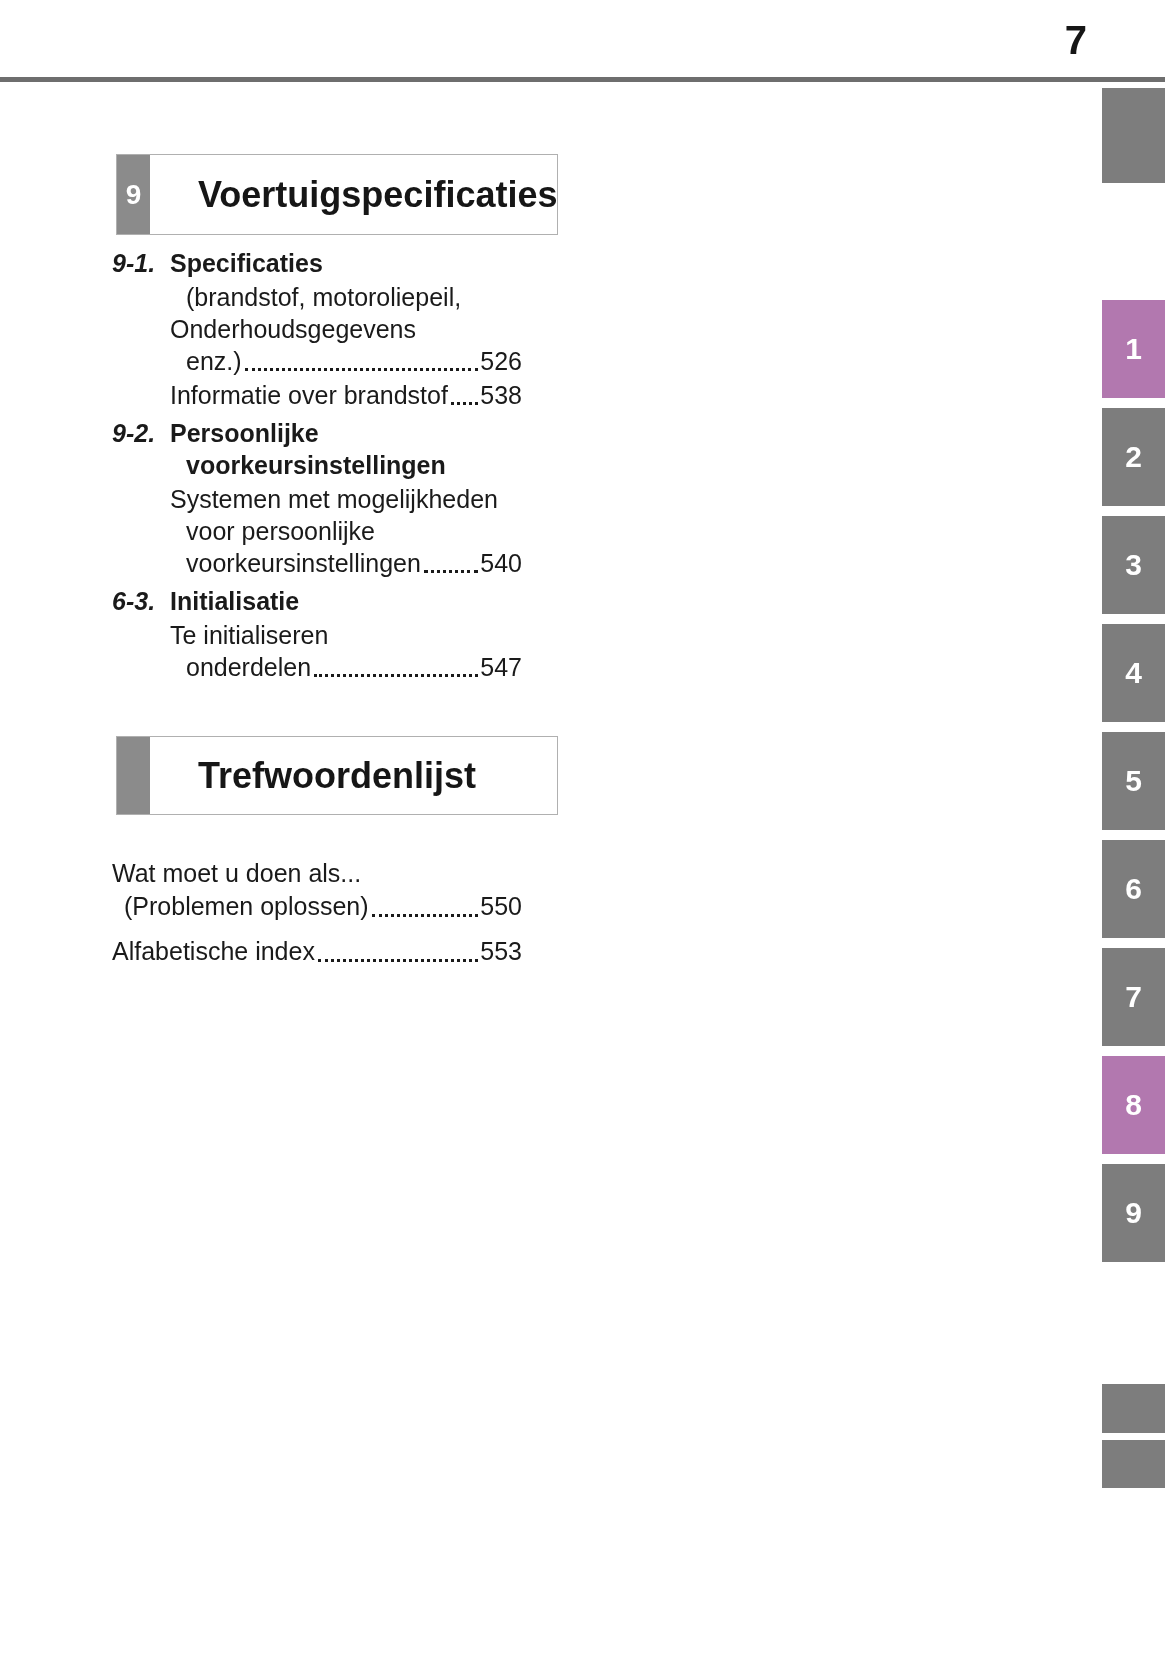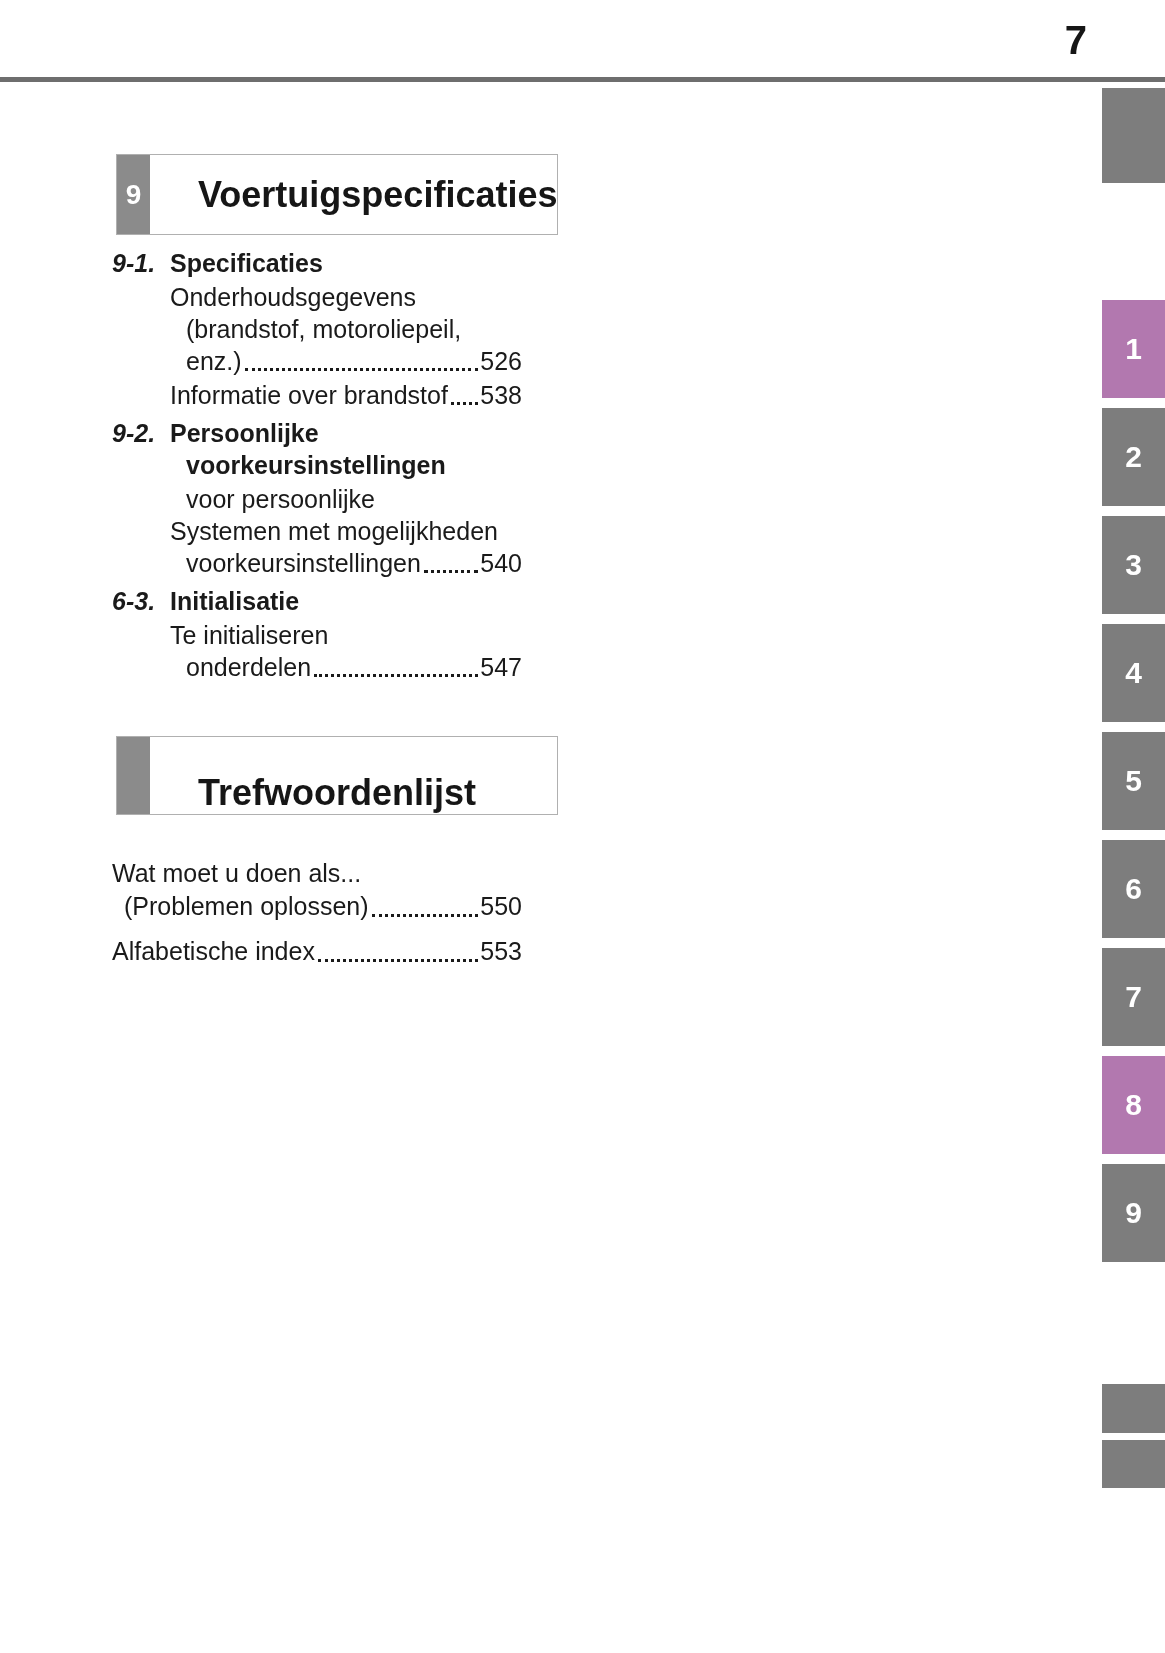--- a/index.html
+++ b/index.html
@@ -23,21 +23,21 @@
   }
   .hdr-box .badge{
     position:absolute;left:0;top:0;bottom:0;width:33px;background:#8b8b8b;
     display:flex;align-items:center;justify-content:center;
     color:#ffffff;font-size:28px;font-weight:bold;
   }
   .hdr-box .hdr-title{
     margin-left:81px;font-size:36px;font-weight:bold;color:#161616;letter-spacing:0px;
   }
   #chapter-box{top:154px;height:81px;}
-  #index-box{top:736px;height:79px;align-items:flex-end;}
+  #index-box{top:736px;height:79px;}
   
   .toc{
     position:absolute;left:112px;top:247px;width:410px;
     font-size:25px;line-height:32px;
   }
   .toc-section{margin-top:6px;}
   .toc-section:first-child{margin-top:0;}
   .sec-head{display:flex;font-weight:bold;}
   .sec-num{flex:0 0 58px;font-style:italic;}
   .sec-title-cont{padding-left:74px;font-weight:bold;}
@@ -76,22 +76,22 @@
   <div class="hdr-title">Voertuigspecificaties</div>
 </div>
 
 <div class="toc" id="toc">
     <div class="toc-section">
       <div class="sec-head">
         <span class="sec-num">9-1.</span>
         <span>Specificaties</span>
       </div>
       <div class="toc-item">
+        <div class="item-line cont">(brandstof, motoroliepeil,</div>
         <div class="item-line">Onderhoudsgegevens</div>
-        <div class="item-line cont">(brandstof, motoroliepeil,</div>
         <div class="item-line cont dotline">
           <span>enz.)</span>
           <div class="leader"></div>
           <span class="pg">526</span>
         </div>
       </div>
       <div class="toc-item">
         <div class="item-line dotline">
           <span>Informatie over brandstof</span>
           <div class="leader"></div>
@@ -99,22 +99,22 @@
         </div>
       </div>
     </div>
     <div class="toc-section">
       <div class="sec-head">
         <span class="sec-num">9-2.</span>
         <span>Persoonlijke</span>
       </div>
       <div class="sec-title-cont">voorkeursinstellingen</div>
       <div class="toc-item">
+        <div class="item-line">Systemen met mogelijkheden</div>
         <div class="item-line cont">voor persoonlijke</div>
-        <div class="item-line">Systemen met mogelijkheden</div>
         <div class="item-line cont dotline">
           <span>voorkeursinstellingen</span>
           <div class="leader"></div>
           <span class="pg">540</span>
         </div>
       </div>
     </div>
     <div class="toc-section">
       <div class="sec-head">
         <span class="sec-num">6-3.</span>

